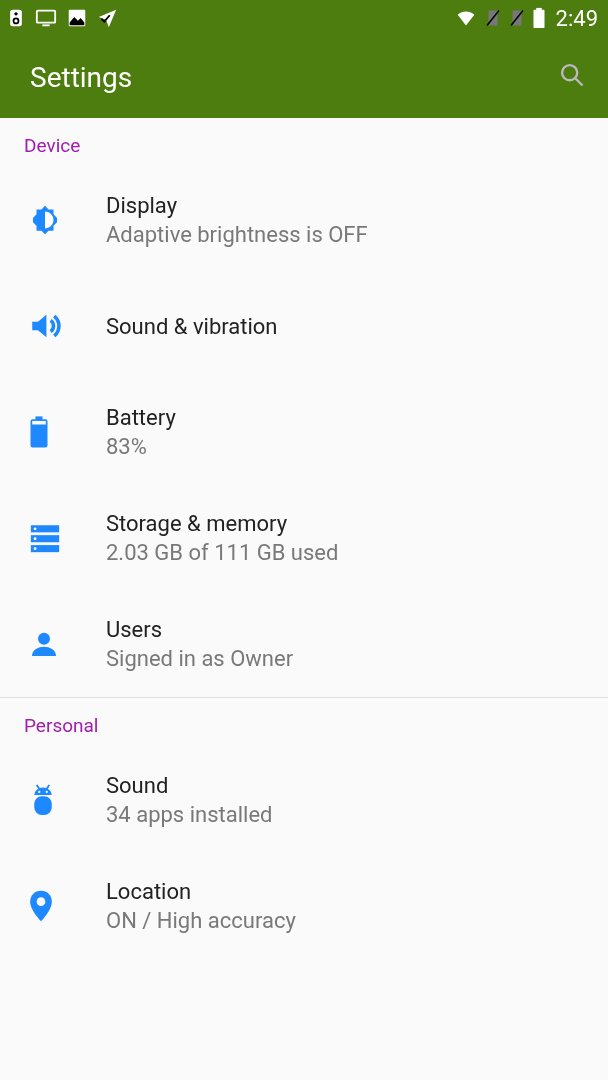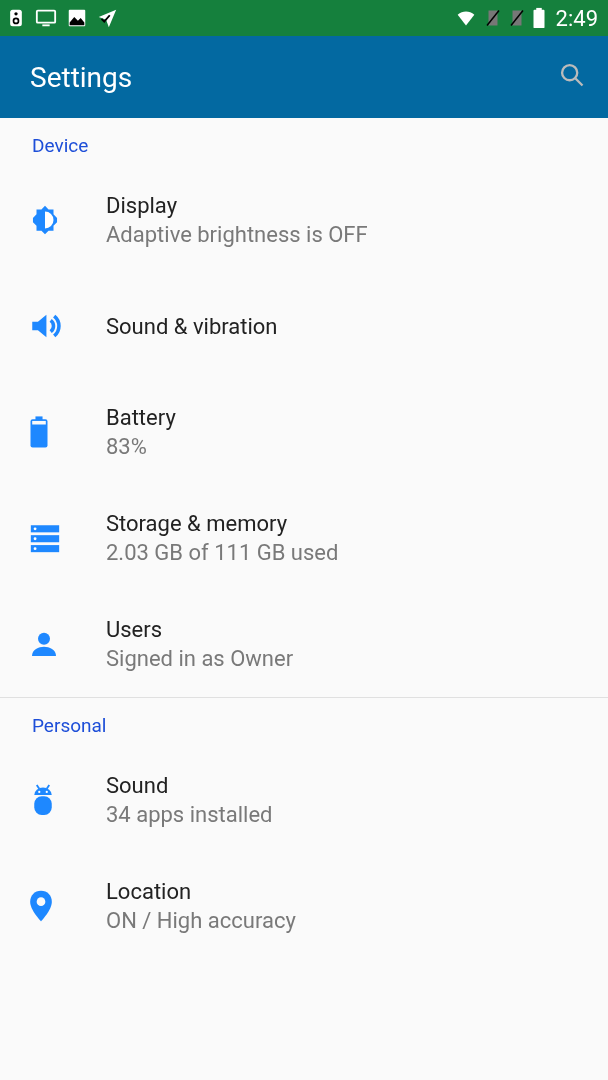--- a/index.html
+++ b/index.html
@@ -5,47 +5,46 @@
     * { margin: 0; padding: 0; box-sizing: border-box; }
     body {
       width: 608px;
       height: 1080px;
       background: #fafafa;
       font-family: Roboto, -apple-system, Helvetica, Arial, sans-serif;
       overflow: hidden;
     }
     .status-bar {
       height: 36px;
-      background: #15803d;
+      background: #4d7c0f;
       display: flex;
       justify-content: space-between;
       align-items: center;
       padding: 0 10px 0 6px;
       color: #fff;
     }
     .status-left { display: flex; gap: 8px; align-items: center; }
     .status-right { display: flex; gap: 6px; align-items: center; }
     .status-right svg { display: block; }
     .clock { font-size: 22px; font-weight: 400; margin-left: 4px; }
     .app-bar {
       height: 82px;
-      background: #0369a1;
+      background: #4d7c0f;
       display: flex;
       align-items: center;
       justify-content: space-between;
       padding: 0 22px 0 30px;
     }
     .app-title { color: #fff; font-size: 28px; font-weight: 400; }
     .search svg { fill: #bbb; }
     .content { background: #fafafa; }
     .section-header {
-      color: #1d4ed8;
+      color: #a21caf;
       font-size: 19px;
       padding: 16px 0 10px 24px;
-      margin-left: 8px;
     }
     .item {
       display: flex;
       align-items: center;
       padding: 24px 20px 24px 24px;
       min-height: 106px;
     }
     .icon-col {
       width: 82px;
       flex-shrink: 0;

